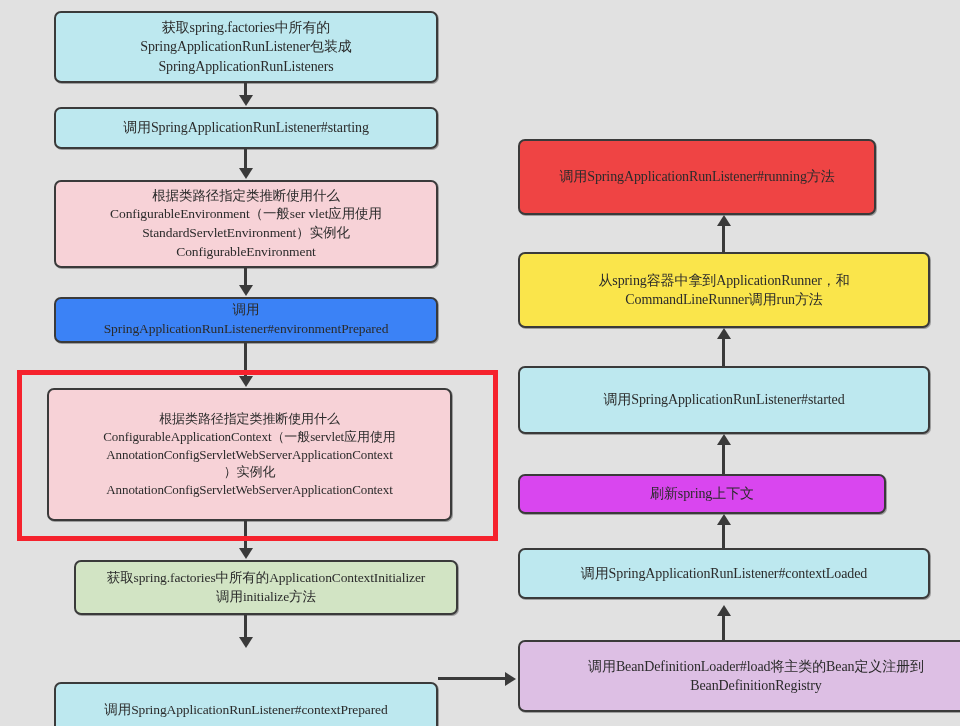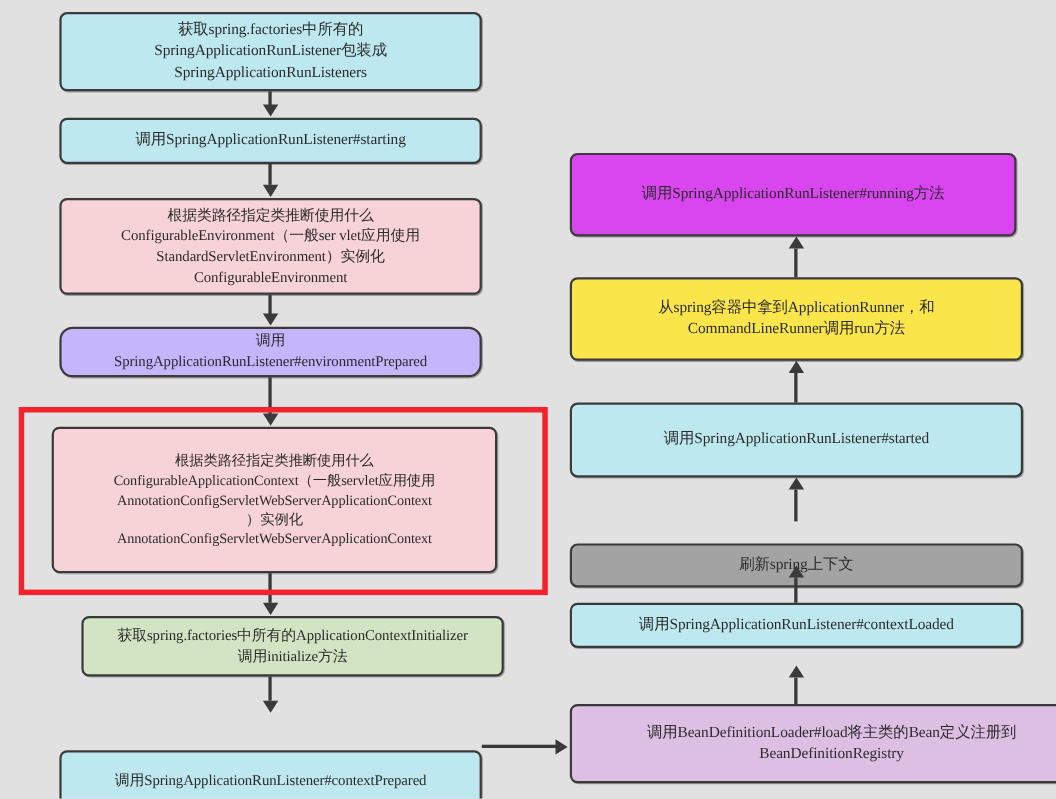--- a/index.html
+++ b/index.html
@@ -86,21 +86,21 @@
 SpringApplicationRunListeners</span>
   </div>
 
   <div class="node" style="left:54px; top:180px; width:384px; height:88px; background:#f7d2d7; font-size:13.5px;">
     <span class="txt">根据类路径指定类推断使用什么
 ConfigurableEnvironment（一般ser vlet应用使用
 StandardServletEnvironment）实例化
 ConfigurableEnvironment</span>
   </div>
 
-  <div class="node" style="left:54px; top:297px; width:384px; height:46px; background:#c4b5fd; font-size:13.5px;border-radius:12px;">
+  <div class="node" style="left:54px; top:297px; width:384px; height:46px; background:#3b82f6; font-size:13.5px;">
     <span class="txt">调用
 SpringApplicationRunListener#environmentPrepared</span>
   </div>
 
   <div class="node" style="left:47px; top:388px; width:405px; height:133px; background:#f7d2d7; font-size:13px;">
     <span class="txt">根据类路径指定类推断使用什么
 ConfigurableApplicationContext（一般servlet应用使用
 AnnotationConfigServletWebServerApplicationContext
 ）实例化
 AnnotationConfigServletWebServerApplicationContext</span>
@@ -108,38 +108,38 @@
 
   <div class="node" style="left:54px; top:560px; width:384px; height:55px; background:#d2e4c4; font-size:13.5px;margin-left:20px;">
     <span class="txt">获取spring.factories中所有的ApplicationContextInitializer
 调用initialize方法</span>
   </div>
 
   <div class="node" style="left:54px; top:650px; width:384px; height:57px; background:#bde8ef; font-size:13.5px;margin-top:32px;">
     <span class="txt">调用SpringApplicationRunListener#contextPrepared</span>
   </div>
 
-  <div class="node" style="left:518px; top:139px; width:406px; height:76px; background:#d946ef; font-size:14px;">
+  <div class="node" style="left:518px; top:139px; width:358px; height:76px; background:#ef4444; font-size:14px;">
     <span class="txt">调用SpringApplicationRunListener#running方法</span>
   </div>
 
   <div class="node" style="left:518px; top:366px; width:412px; height:68px; background:#bde8ef; font-size:14px;">
     <span class="txt">调用SpringApplicationRunListener#started</span>
   </div>
 
   <div class="node" style="left:518px; top:252px; width:412px; height:76px; background:#fae54b; font-size:14px;">
     <span class="txt">从spring容器中拿到ApplicationRunner，和
 CommandLineRunner调用run方法</span>
   </div>
 
-  <div class="node" style="left:518px; top:474px; width:412px; height:40px; background:#a3a3a3; font-size:14px;margin-top:20px;">
+  <div class="node" style="left:518px; top:474px; width:368px; height:40px; background:#d946ef; font-size:14px;">
     <span class="txt">刷新spring上下文</span>
   </div>
 
-  <div class="node" style="left:518px; top:548px; width:412px; height:41px; background:#bde8ef; font-size:14px;">
+  <div class="node" style="left:518px; top:548px; width:412px; height:51px; background:#bde8ef; font-size:14px;">
     <span class="txt">调用SpringApplicationRunListener#contextLoaded</span>
   </div>
 
   <div class="node" style="left:518px; top:640px; width:476px; height:72px; background:#ddbfe4; font-size:14px;">
     <span class="txt">调用BeanDefinitionLoader#load将主类的Bean定义注册到
 BeanDefinitionRegistry</span>
   </div>
 
   <div class="conn" style="left:244px; top:83px; width:3px; height:14px;"></div>
   <div class="arrow-down" style="left:238.5px; top:95px;"></div>

